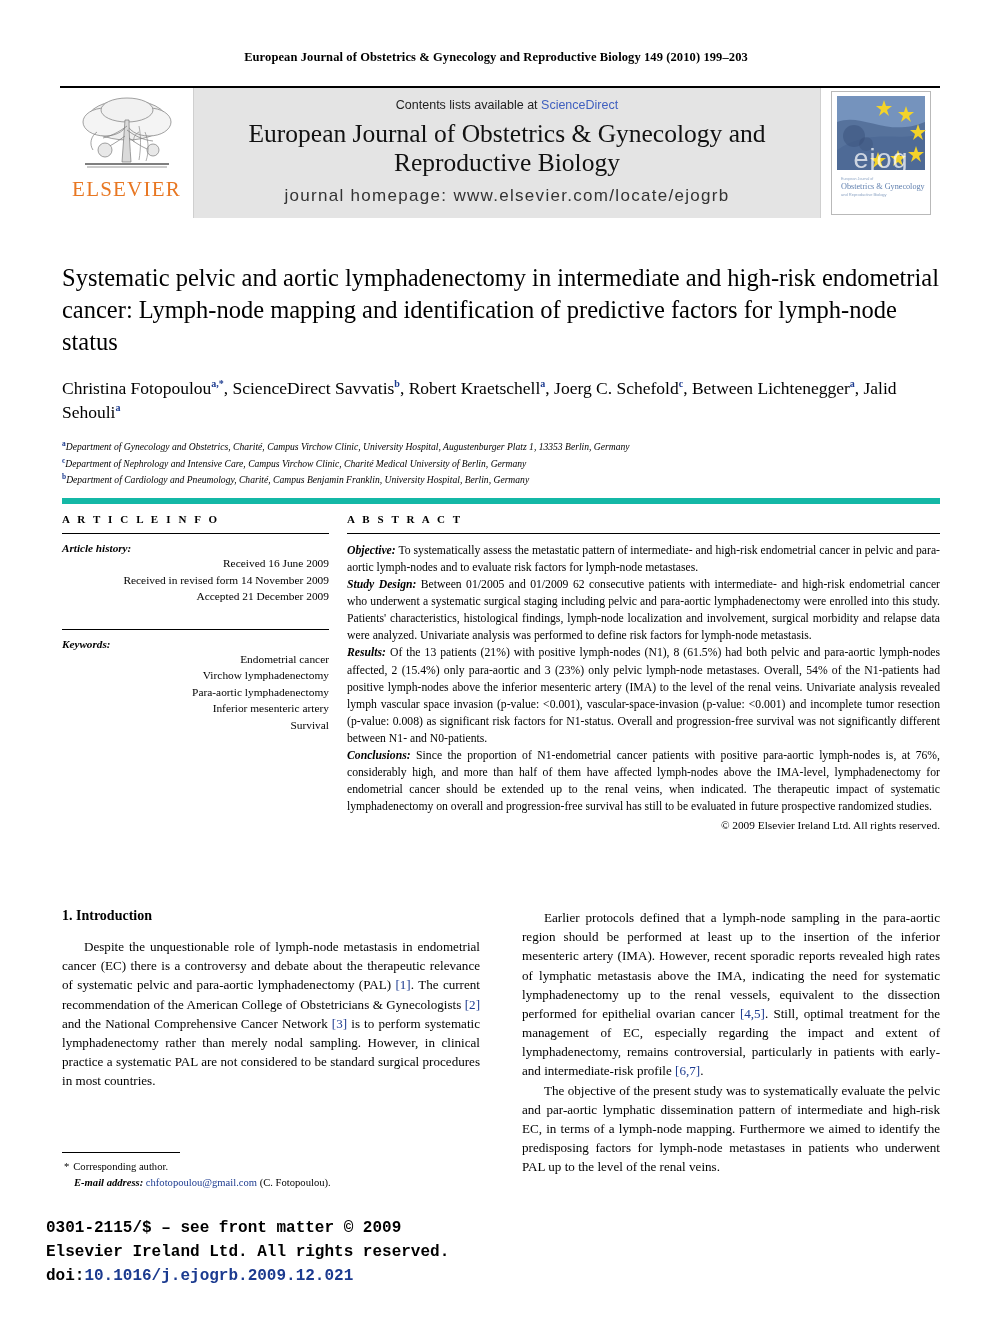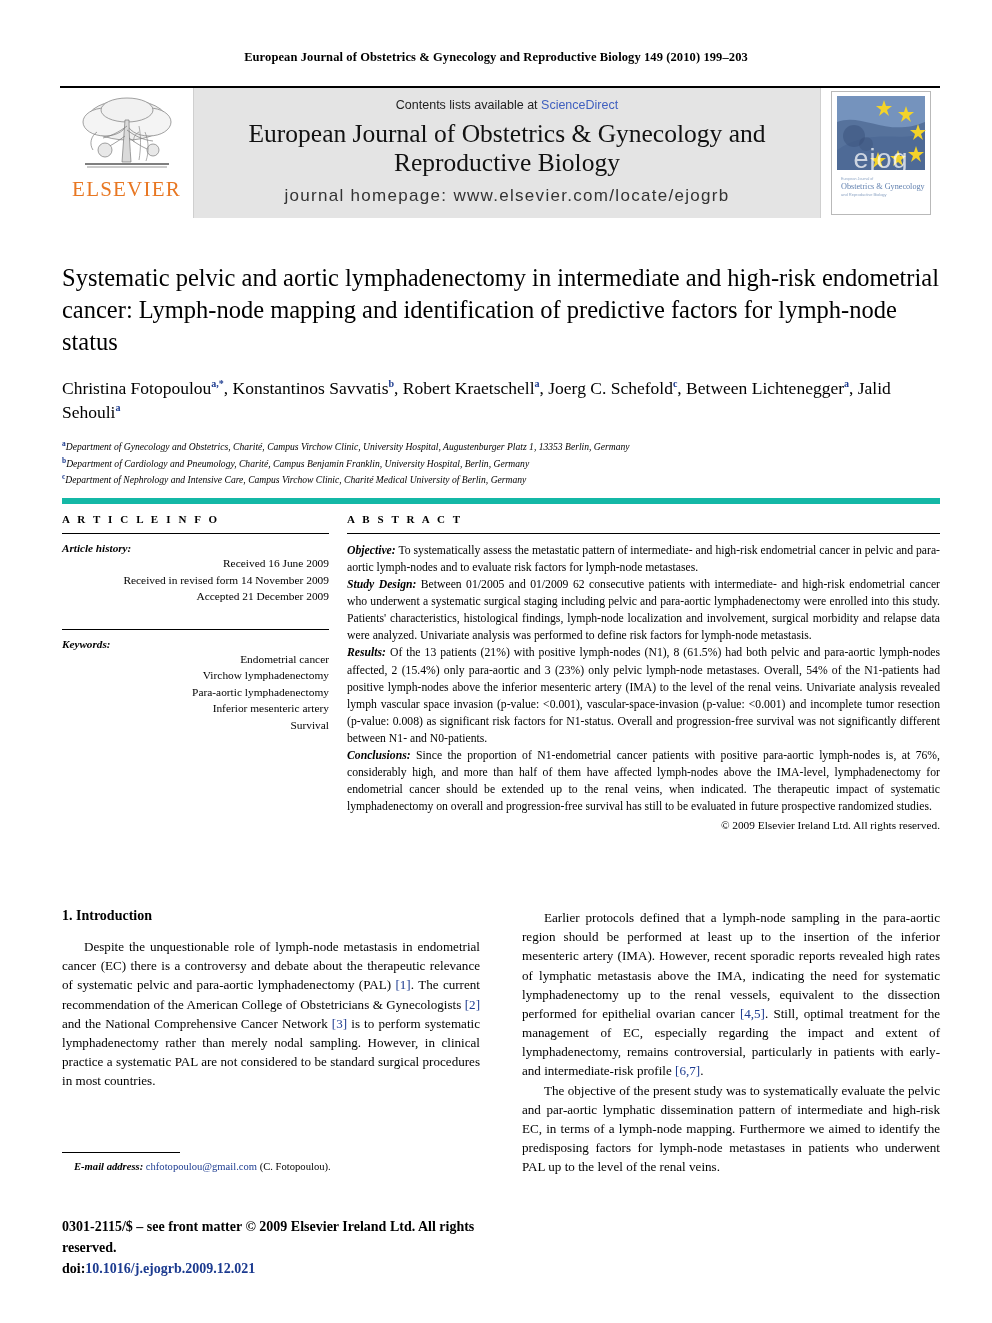--- a/index.html
+++ b/index.html
@@ -307,24 +307,24 @@
     padding-left: 12px;
   }
   .footnote-line .star { margin-left: -10px; margin-right: 4px; }
   .footnote-line .em { font-style: italic; font-weight: bold; }
   .mail { color: #1b3a8f; }
 
   
   .imprint {
     position: absolute;
     top: 1216px;
-    left: 62px;
+    left: 46px;
     width: 430px;
-    font-family: Liberation Serif, serif;
-    font-size: 14px;
+    font-family: Liberation Mono, monospace;
+    font-size: 16px;
     line-height: 1.5;
     font-weight: bold;
   }
   .doi-link { color: #1b3a8f; font-weight: bold; }
 </style>
 </head>
 <body>
 
 <div class="page">
 
@@ -390,25 +390,25 @@
             <text x="9" y="104" font-family="Liberation Sans, sans-serif" font-size="4" fill="#8ea5c4">and Reproductive Biology</text>
           </svg>
         </div>
       </div>
 
     </div>
   </div>
 
   <div class="title-block">
     <h1 class="article-title">Systematic pelvic and aortic lymphadenectomy in intermediate and high-risk endometrial cancer: Lymph-node mapping and identification of predictive factors for lymph-node status</h1>
-    <div class="authors"><span>Christina Fotopoulou</span><sup>a,*</sup>, <span>Konstantinos Savvatis</span><sup>b</sup>, <span>Robert Kraetschell</span><sup>a</sup>, <span>Joerg C. Schefold</span><sup>c</sup>, <span>Between Lichtenegger</span><sup>a</sup>, <span>Jalid Sehouli</span><sup>a</sup></div>
+    <div class="authors"><span>Christina Fotopoulou</span><sup>a,*</sup>, <span>ScienceDirect Savvatis</span><sup>b</sup>, <span>Robert Kraetschell</span><sup>a</sup>, <span>Joerg C. Schefold</span><sup>c</sup>, <span>Between Lichtenegger</span><sup>a</sup>, <span>Jalid Sehouli</span><sup>a</sup></div>
     <div class="affiliations">
         <div><sup>a</sup>Department of Gynecology and Obstetrics, Charité, Campus Virchow Clinic, University Hospital, Augustenburger Platz 1, 13353 Berlin, Germany</div>
+        <div><sup>c</sup>Department of Nephrology and Intensive Care, Campus Virchow Clinic, Charité Medical University of Berlin, Germany</div>
         <div><sup>b</sup>Department of Cardiology and Pneumology, Charité, Campus Benjamin Franklin, University Hospital, Berlin, Germany</div>
-        <div><sup>c</sup>Department of Nephrology and Intensive Care, Campus Virchow Clinic, Charité Medical University of Berlin, Germany</div>
       </div>
   </div>
 
   <div class="info-abstract">
 
     <div class="col-info">
       <div class="sec-head">A R T I C L E   I N F O</div>
       <div class="rule"></div>
       <div class="info-label">Article history:</div>
       <div>
@@ -455,20 +455,23 @@
       <div>
           <p class="para">Earlier protocols defined that a lymph-node sampling in the para-aortic region should be performed at least up to the insertion of the inferior mesenteric artery (IMA). However, recent sporadic reports revealed high rates of lymphatic metastasis above the IMA, indicating the need for systematic lymphadenectomy up to the renal vessels, equivalent to the dissection performed for epithelial ovarian cancer <span class="ref">[4,5]</span>. Still, optimal treatment for the management of EC, especially regarding the impact and extent of lymphadenectomy, remains controversial, particularly in patients with early- and intermediate-risk profile <span class="ref">[6,7]</span>.</p>
           <p class="para">The objective of the present study was to systematically evaluate the pelvic and par-aortic lymphatic dissemination pattern of intermediate and high-risk EC, in terms of a lymph-node mapping. Furthermore we aimed to identify the predisposing factors for lymph-node metastases in patients who underwent PAL up to the level of the renal veins.</p>
         </div>
     </div>
   </div>
 
   <div class="footnote">
     <div class="footnote-rule"></div>
     <p class="footnote-line">
+      <span class="star">*</span><span>Corresponding author.</span>
+    </p>
+    <p class="footnote-line">
       <span class="em">E-mail address:</span>
       <span class="mail">chfotopoulou@gmail.com</span><span> (C. Fotopoulou).</span>
     </p>
   </div>
 
   <div class="imprint">
     <div>0301-2115/$ – see front matter © 2009 Elsevier Ireland Ltd. All rights reserved.</div>
     <div>
       <span>doi:</span><span class="doi-link">10.1016/j.ejogrb.2009.12.021</span>
     </div>

